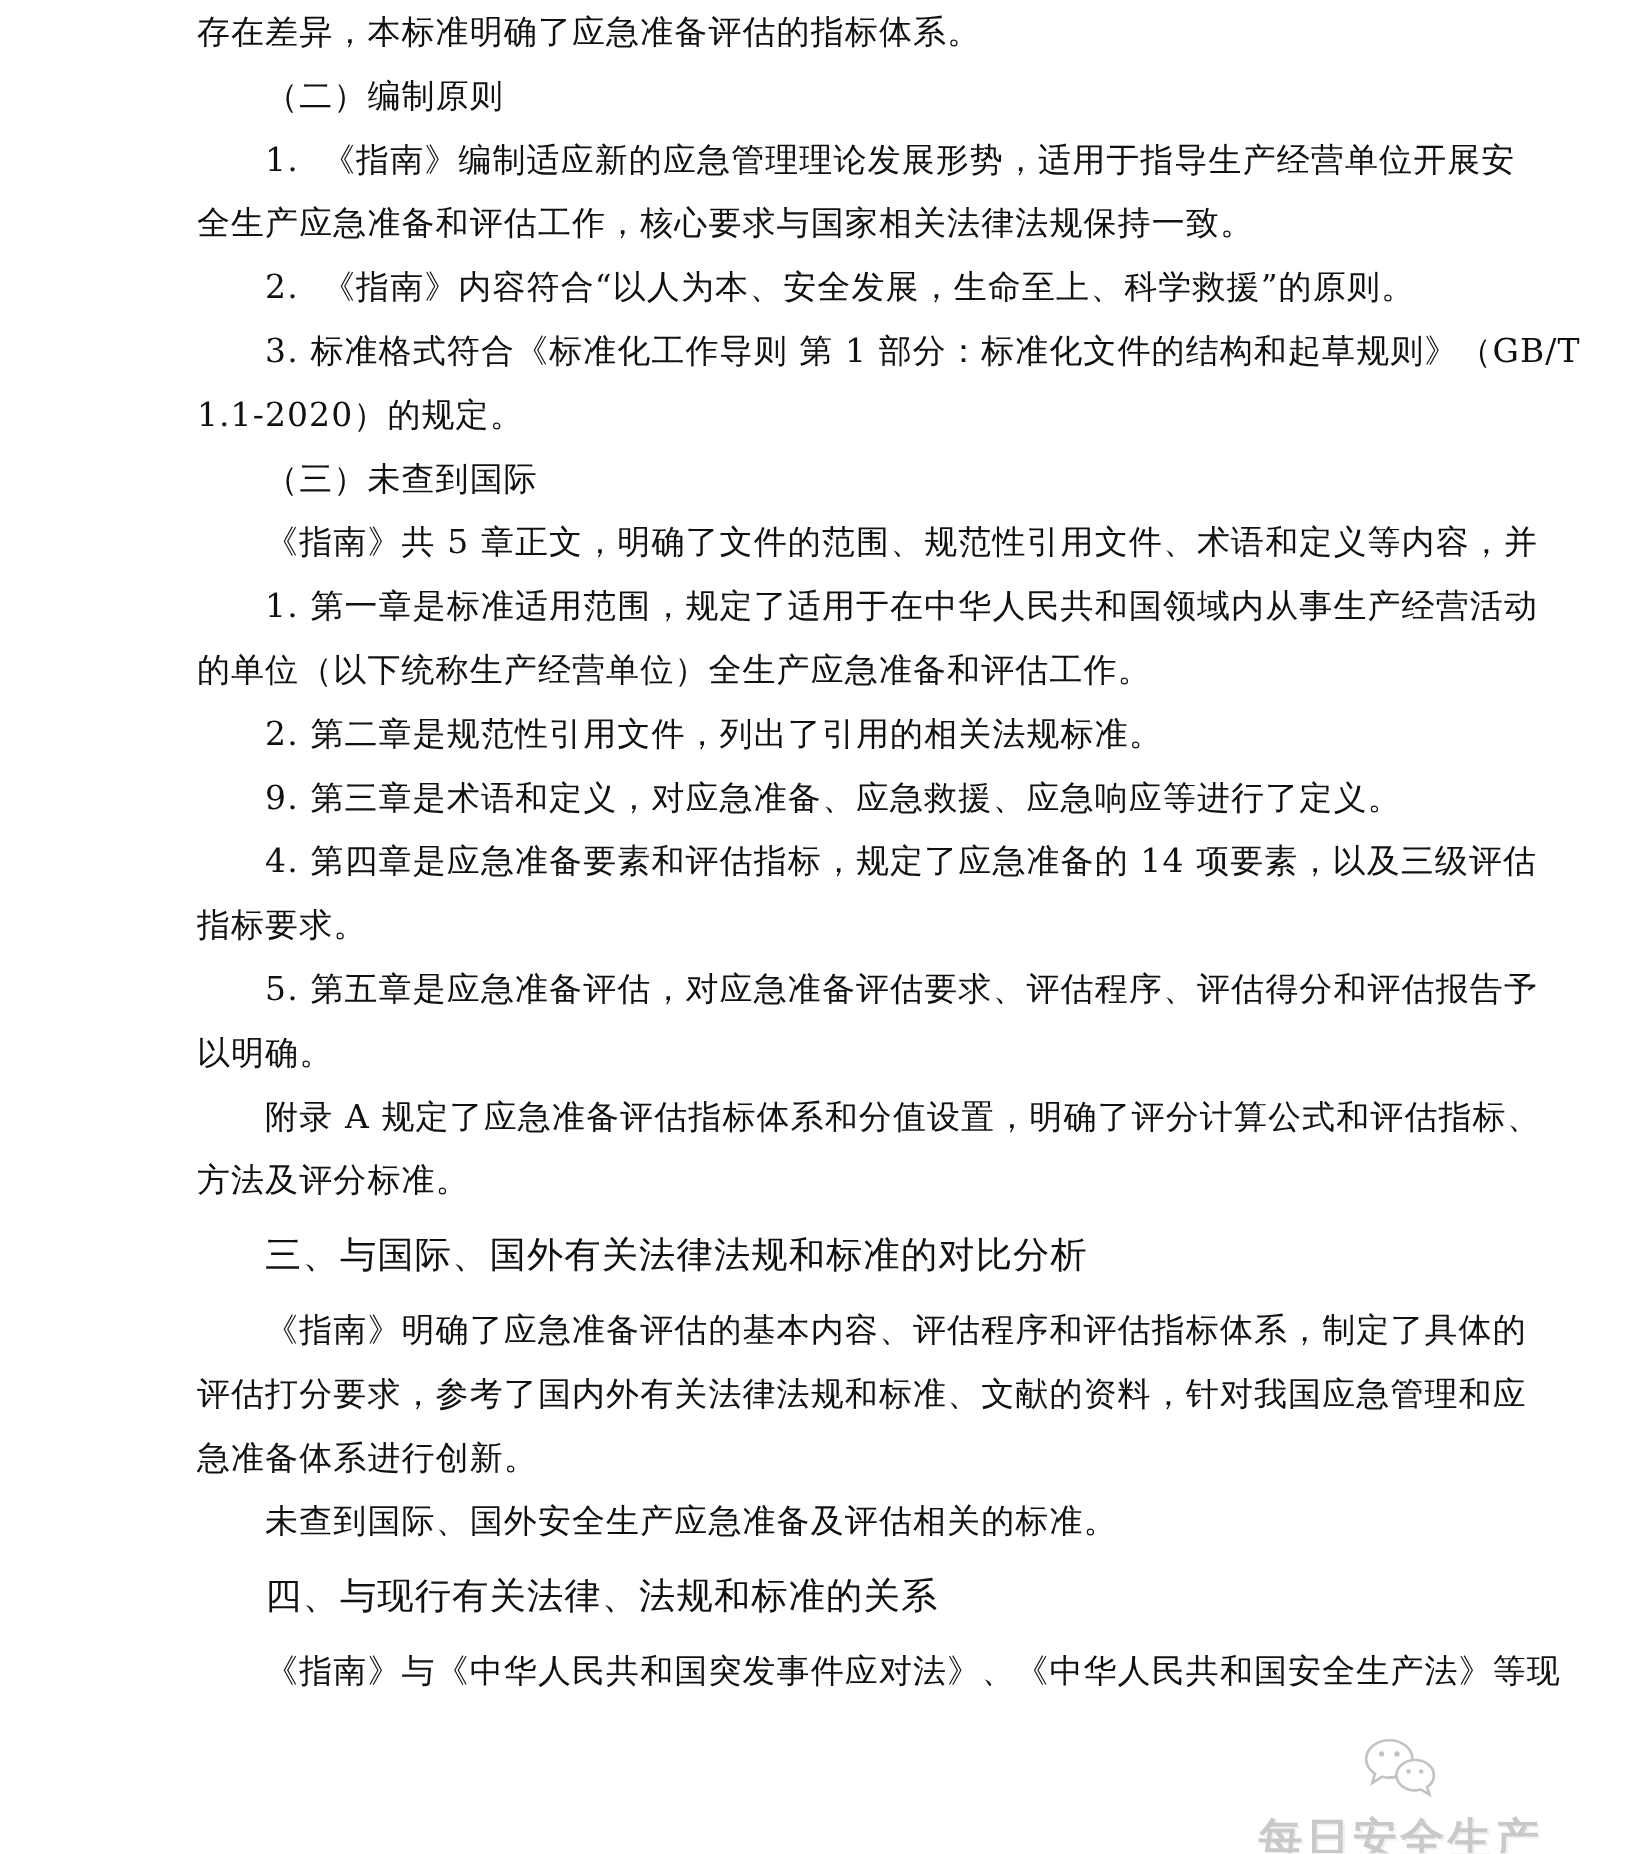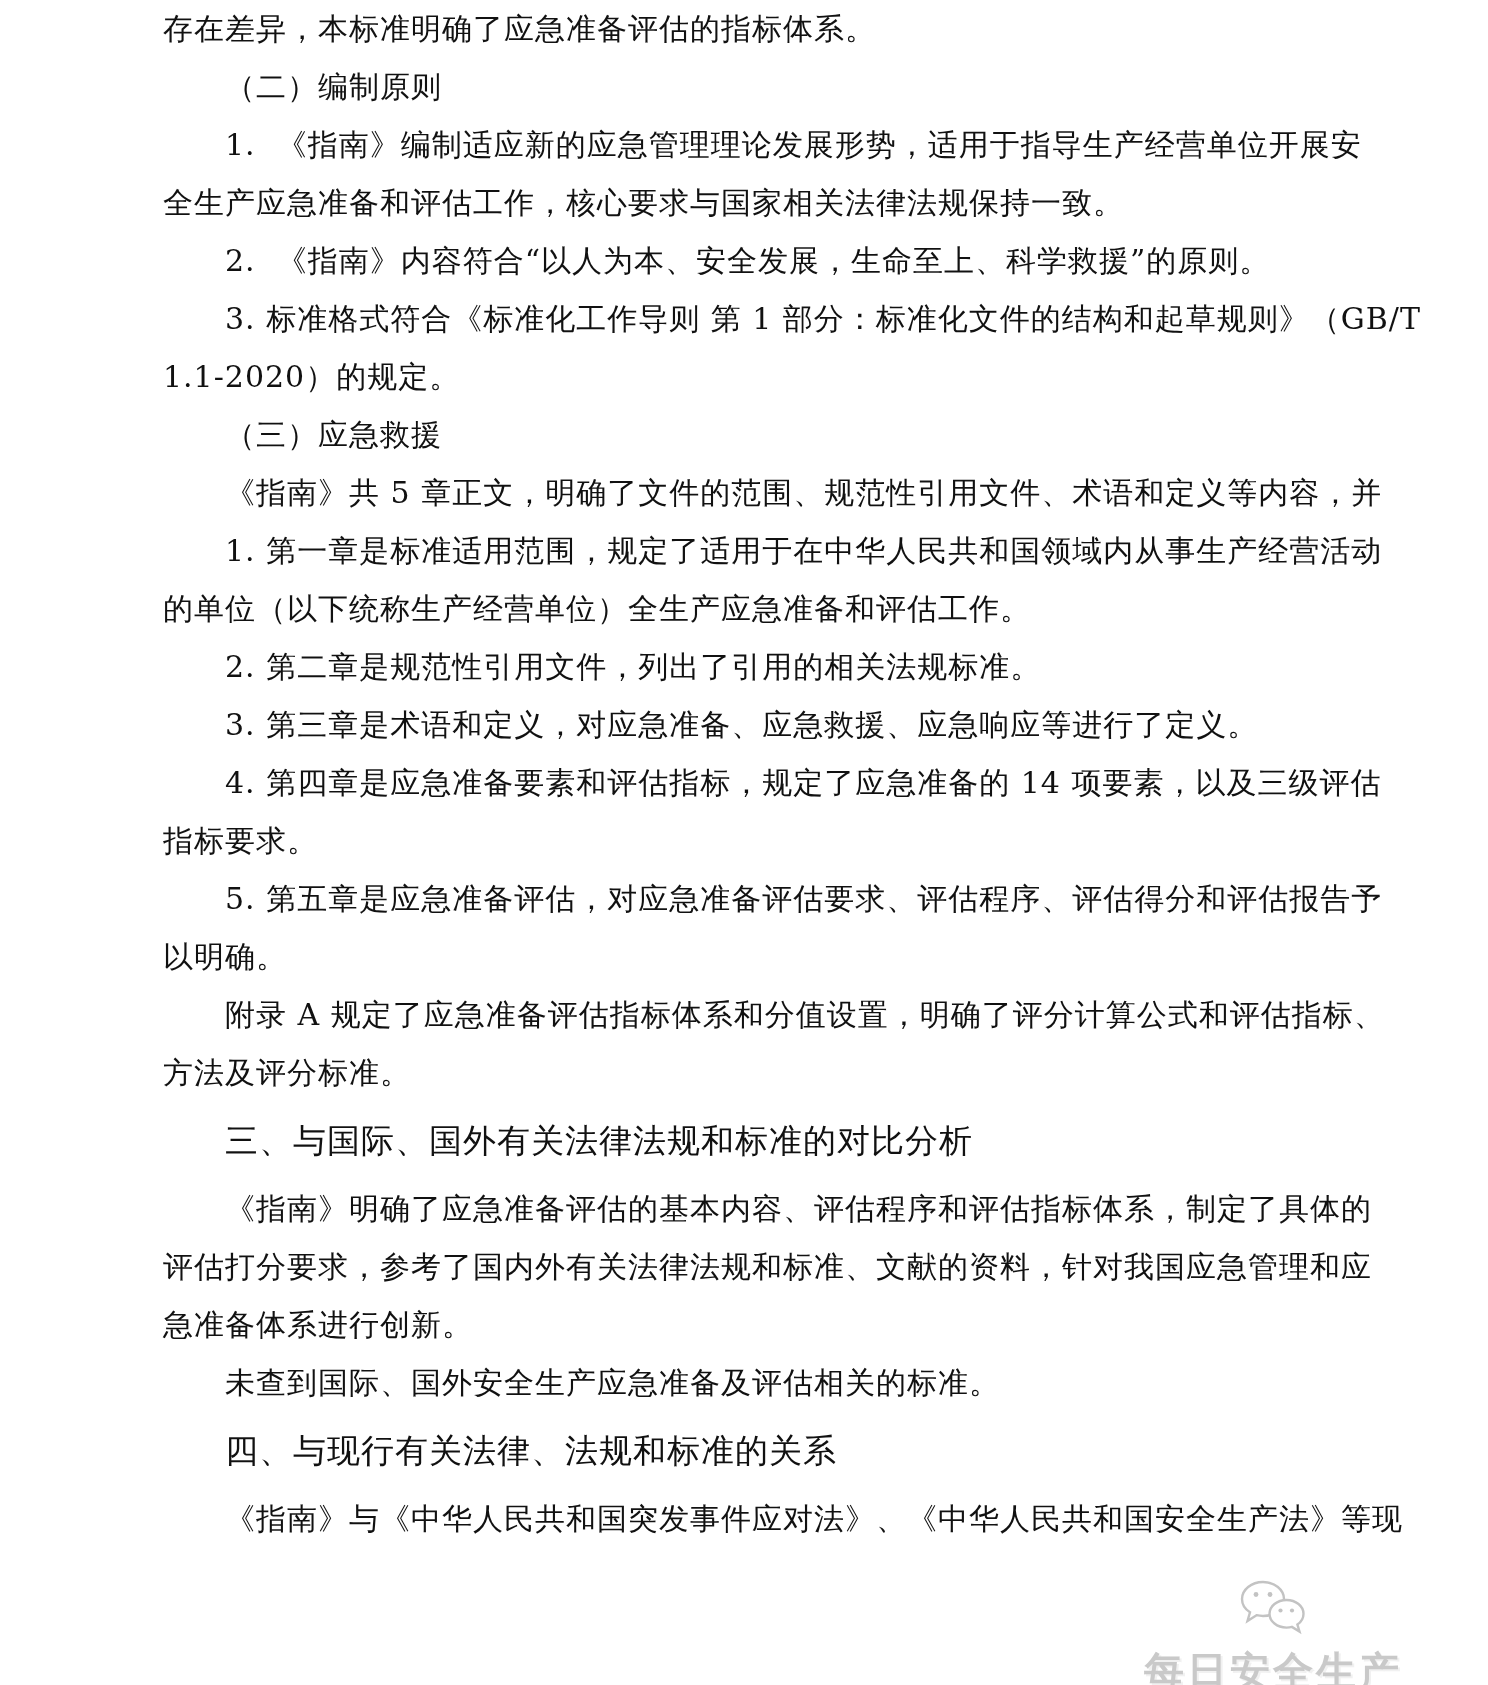--- a/index.html
+++ b/index.html
@@ -11,21 +11,21 @@
     position: relative;
     width: 1488px;
     height: 1685px;
     background: #ffffff;
     overflow: hidden;
     color: #111111;
     font-family: "DejaVu Serif", "Liberation Serif", serif;
   }
   .doc-body {
     position: absolute;
-    left: 163px;
+    left: 179px;
     top: 0;
     width: 1162px;
   }
   .line {
     height: 58px;
     display: flex;
     align-items: center;
     font-size: 30px;
     letter-spacing: 1px;
     white-space: pre;
@@ -86,26 +86,26 @@
   </div>
 
   <div class="doc-body">
       <div class="line">存在差异，本标准明确了应急准备评估的指标体系。</div>
       <div class="line indent">（二）编制原则</div>
       <div class="line indent">1.  《指南》编制适应新的应急管理理论发展形势，适用于指导生产经营单位开展安</div>
       <div class="line">全生产应急准备和评估工作，核心要求与国家相关法律法规保持一致。</div>
       <div class="line indent">2.  《指南》内容符合“以人为本、安全发展，生命至上、科学救援”的原则。</div>
       <div class="line indent">3. 标准格式符合《标准化工作导则 第 1 部分：标准化文件的结构和起草规则》（GB/T</div>
       <div class="line">1.1-2020）的规定。</div>
-      <div class="line indent">（三）应急救援</div>
+      <div class="line indent">（三）未查到国际</div>
       <div class="line indent">《指南》共 5 章正文，明确了文件的范围、规范性引用文件、术语和定义等内容，并</div>
       <div class="line indent">1. 第一章是标准适用范围，规定了适用于在中华人民共和国领域内从事生产经营活动</div>
       <div class="line">的单位（以下统称生产经营单位）全生产应急准备和评估工作。</div>
       <div class="line indent">2. 第二章是规范性引用文件，列出了引用的相关法规标准。</div>
-      <div class="line indent">3. 第三章是术语和定义，对应急准备、应急救援、应急响应等进行了定义。</div>
+      <div class="line indent">9. 第三章是术语和定义，对应急准备、应急救援、应急响应等进行了定义。</div>
       <div class="line indent">4. 第四章是应急准备要素和评估指标，规定了应急准备的 14 项要素，以及三级评估</div>
       <div class="line">指标要求。</div>
       <div class="line indent">5. 第五章是应急准备评估，对应急准备评估要求、评估程序、评估得分和评估报告予</div>
       <div class="line">以明确。</div>
       <div class="line indent">附录 A 规定了应急准备评估指标体系和分值设置，明确了评分计算公式和评估指标、</div>
       <div class="line">方法及评分标准。</div>
       <div class="line indent heading">三、与国际、国外有关法律法规和标准的对比分析</div>
       <div class="line indent">《指南》明确了应急准备评估的基本内容、评估程序和评估指标体系，制定了具体的</div>
       <div class="line">评估打分要求，参考了国内外有关法律法规和标准、文献的资料，针对我国应急管理和应</div>
       <div class="line">急准备体系进行创新。</div>

